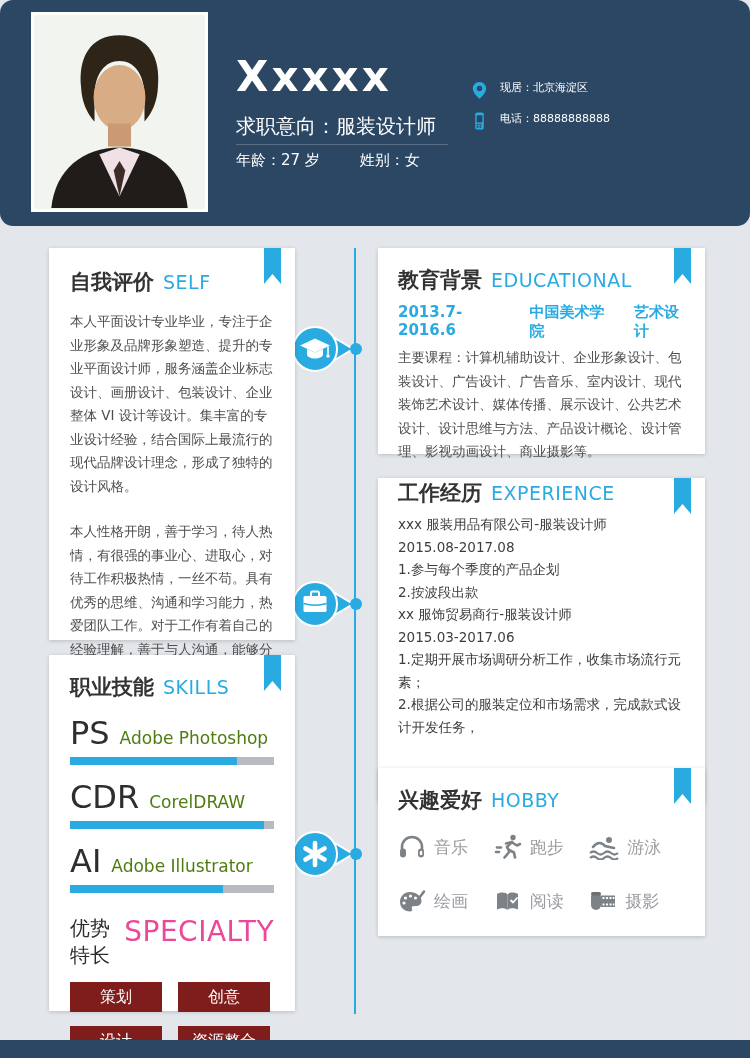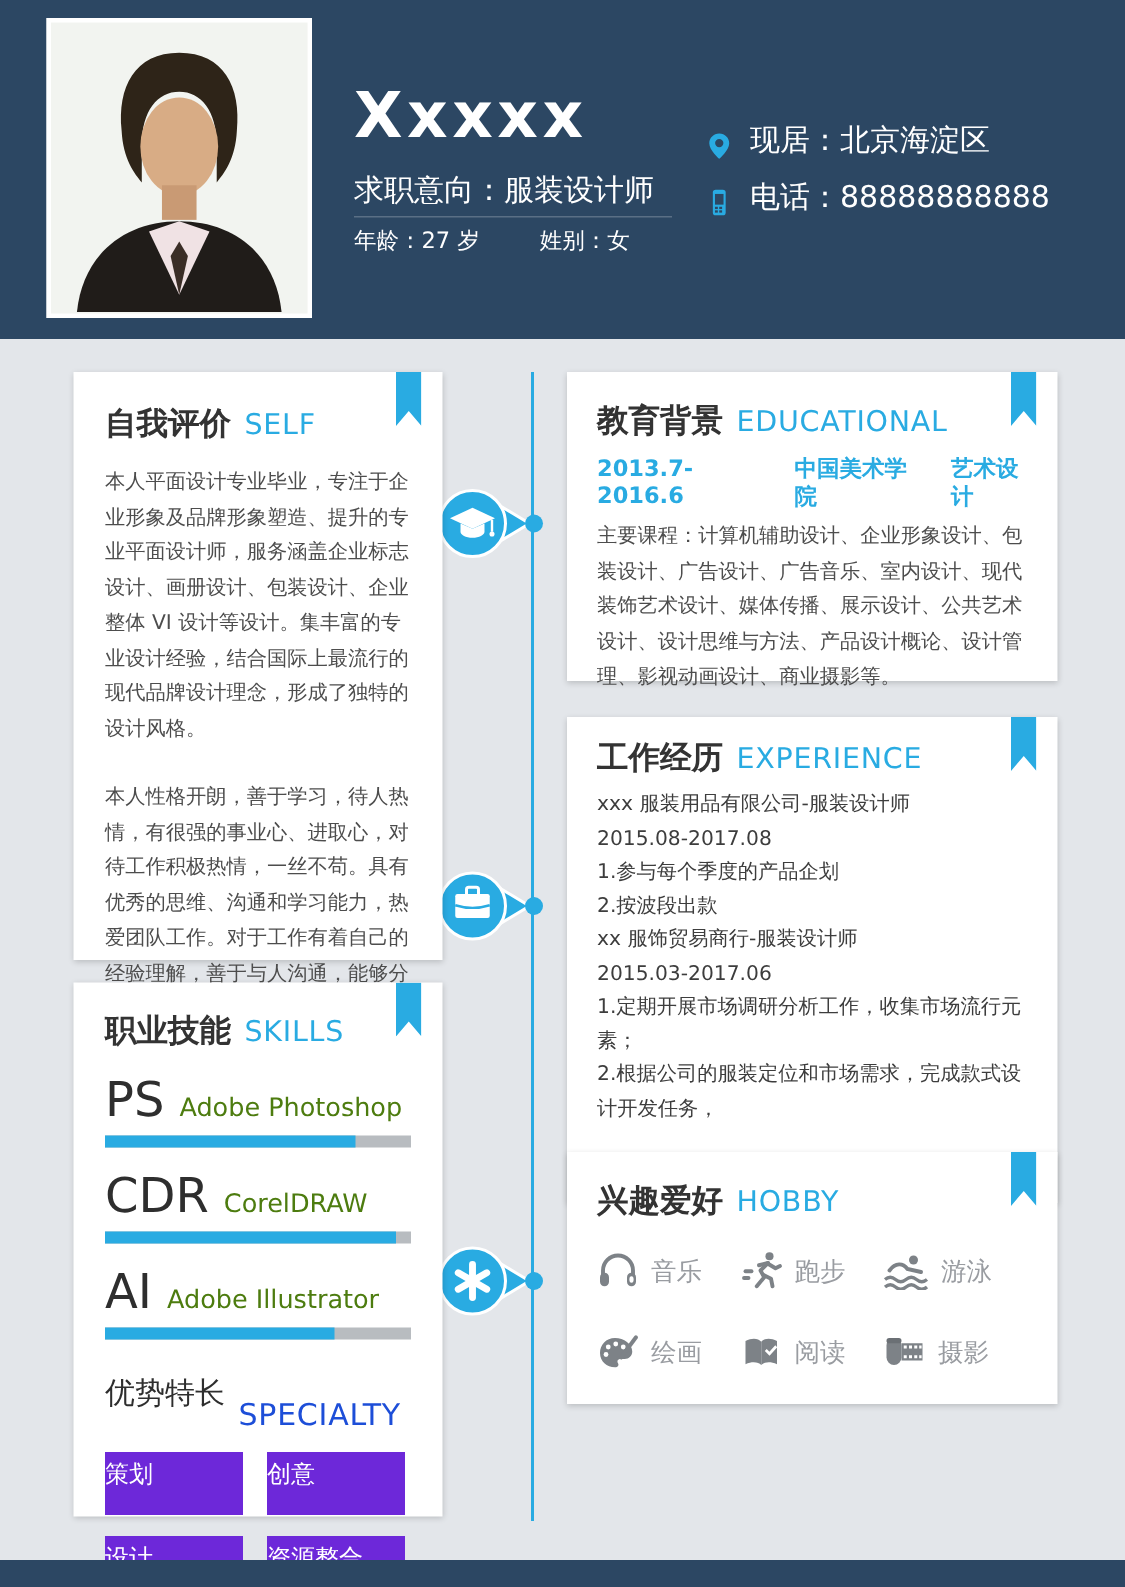--- a/index.html
+++ b/index.html
@@ -1,55 +1,55 @@
 <!DOCTYPE html>
 <html><head>
 <meta charset="utf-8">
 <style>
   html,body{margin:0;padding:0;background:#e3e6ea;}
   .page{position:relative;width:750px;height:1058px;background:#e3e6ea;overflow:hidden;
         font-family:"DejaVu Sans","Liberation Sans",sans-serif;}
   
-  .header{position:absolute;left:0;top:0;width:750px;height:226px;background:#2c4763;}
+  .header{position:absolute;left:0;top:0;width:750px;height:226px;background:#2c4763;border-radius:13px;}
   .photo{position:absolute;left:31px;top:12px;width:177px;height:200px;background:#f2f4f0;
          border:3px solid #fff;box-sizing:border-box;overflow:hidden;}
   .photo svg{display:block;width:100%;height:100%;}
   .name{position:absolute;left:236px;top:52px;color:#fff;font-size:42px;font-weight:bold;letter-spacing:3px;}
   .job{position:absolute;left:236px;top:113px;color:#fff;font-size:20px;}
   .hdr-divider{position:absolute;left:236px;top:144px;width:212px;height:1px;background:rgba(255,255,255,0.22);}
   .demo{position:absolute;left:236px;top:151px;color:#fff;font-size:15px;display:flex;gap:40px;}
   .contacts{position:absolute;left:470px;top:80px;display:flex;flex-direction:column;gap:11px;}
-  .contact-row{display:flex;align-items:flex-end;gap:11px;color:#fff;font-size:20px;}
+  .contact-row{display:flex;align-items:flex-start;gap:11px;color:#fff;font-size:11px;}
   .contact-row svg{flex:0 0 auto;}
   
   .card{position:absolute;background:#fff;box-shadow:0 1px 4px rgba(0,0,0,0.18);box-sizing:border-box;}
   .ribbon{position:absolute;top:0;right:14px;width:17px;height:36px;background:#29abe2;
           clip-path:polygon(0 0,100% 0,100% 100%,50% 72%,0 100%);}
   .card-title{display:flex;align-items:baseline;gap:9px;}
   .card-title .cn{font-size:21px;font-weight:bold;color:#333;}
   .card-title .en{font-size:19px;color:#29abe2;letter-spacing:0.5px;}
   .card-self{left:49px;top:248px;width:246px;height:392px;padding:20px 21px;}
   .card-self p{margin:14px 0 0;font-size:13.5px;line-height:23.5px;color:#4d4d4d;}
   .card-self p + p{margin-top:22px;}
   .card-skills{left:49px;top:655px;width:246px;height:356px;padding:18px 21px;}
   .skill{margin-top:13px;}
   .skill-line{display:flex;align-items:baseline;gap:10px;}
   .skill-abbr{font-size:32px;color:#2e2e2e;}
   .skill-name{font-size:17px;color:#4d7c0f;}
   .bar{margin-top:5px;height:8px;background:#b8bcc0;}
   .bar-fill{height:8px;background:#29abe2;}
   .spec-title{margin-top:22px;display:flex;gap:9px;align-items:flex-start;}
   .spec-title .cn2{font-size:20px;color:#2e2e2e;}
-  .spec-title .en2{font-size:20px;color:#1d4ed8;letter-spacing:0.5px;margin-top:16px;}
+  .spec-title .en2{font-size:28px;color:#ec4899;letter-spacing:0.5px;}
   .tags{margin-top:13px;display:grid;grid-template-columns:92px 92px;column-gap:16px;row-gap:14px;}
-  .tag{height:42px;line-height:30px;background:#6d28d9;color:#fff;font-size:16px;text-align:left;}
+  .tag{height:30px;line-height:30px;background:#7f1d1d;color:#fff;font-size:16px;text-align:center;}
   .card-edu{left:378px;top:248px;width:327px;height:206px;padding:18px 20px;}
   .edu-meta{margin-top:9px;display:flex;gap:28px;font-size:15px;font-weight:bold;color:#29abe2;}
   .para{margin:5px 0 0;font-size:13.5px;line-height:23.5px;color:#4d4d4d;}
-  .card-exp{left:378px;top:478px;width:327px;height:324px;padding:13px 20px;}
+  .card-exp{left:378px;top:478px;width:327px;height:324px;padding:1px 20px;}
   .exp-lines{margin-top:6px;font-size:13.5px;line-height:22.5px;color:#3d3d3d;}
   .card-hobby{left:378px;top:768px;width:327px;height:168px;padding:18px 20px;}
   .hobby-grid{margin-top:20px;display:grid;grid-template-columns:1fr 1fr 1fr;row-gap:28px;}
   .hobby-item{display:flex;align-items:center;gap:8px;}
   .hobby-item svg{flex:0 0 auto;}
   .hobby-label{font-size:17px;color:#999ca1;}
   
   .tl-line{position:absolute;left:354px;top:248px;width:2px;height:766px;background:#29abe2;}
   .tl-marker{position:absolute;left:290px;width:74px;height:52px;}
   .tl-m1{top:323px;} .tl-m2{top:578px;} .tl-m3{top:828px;}

